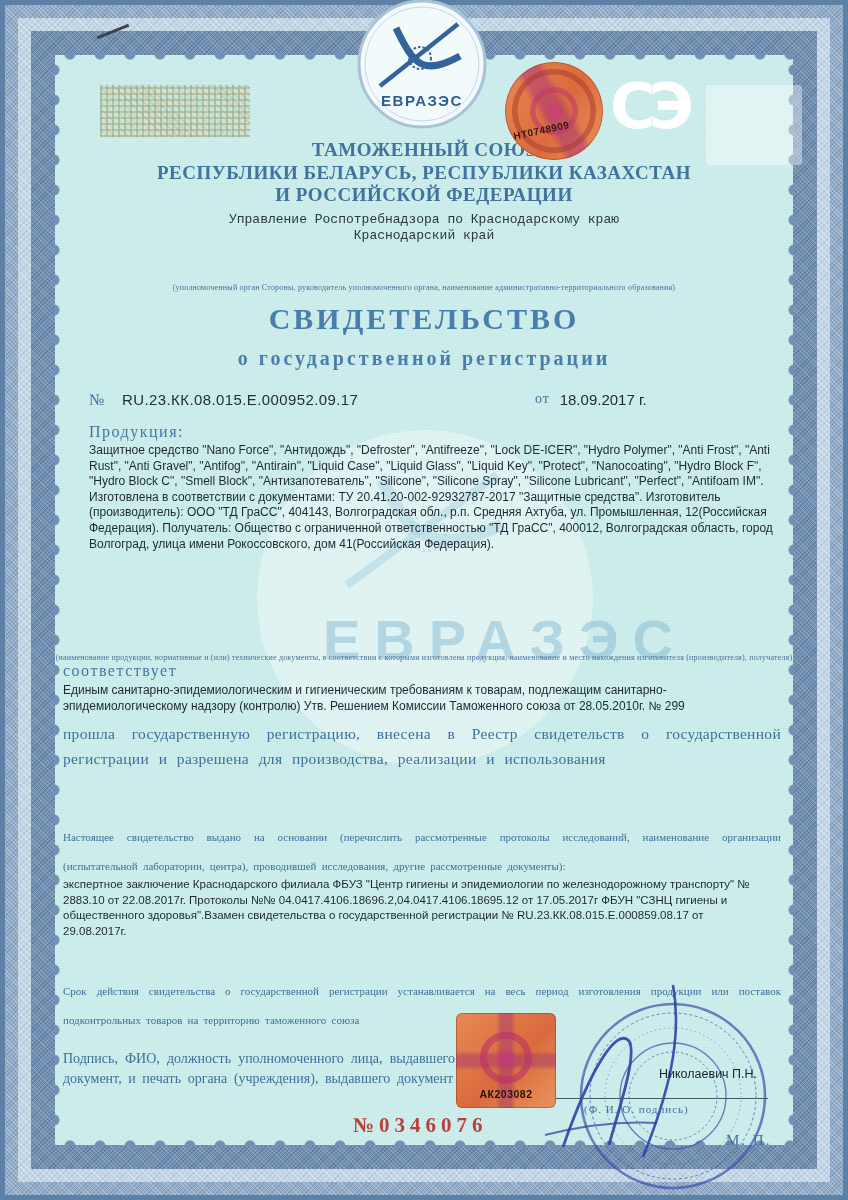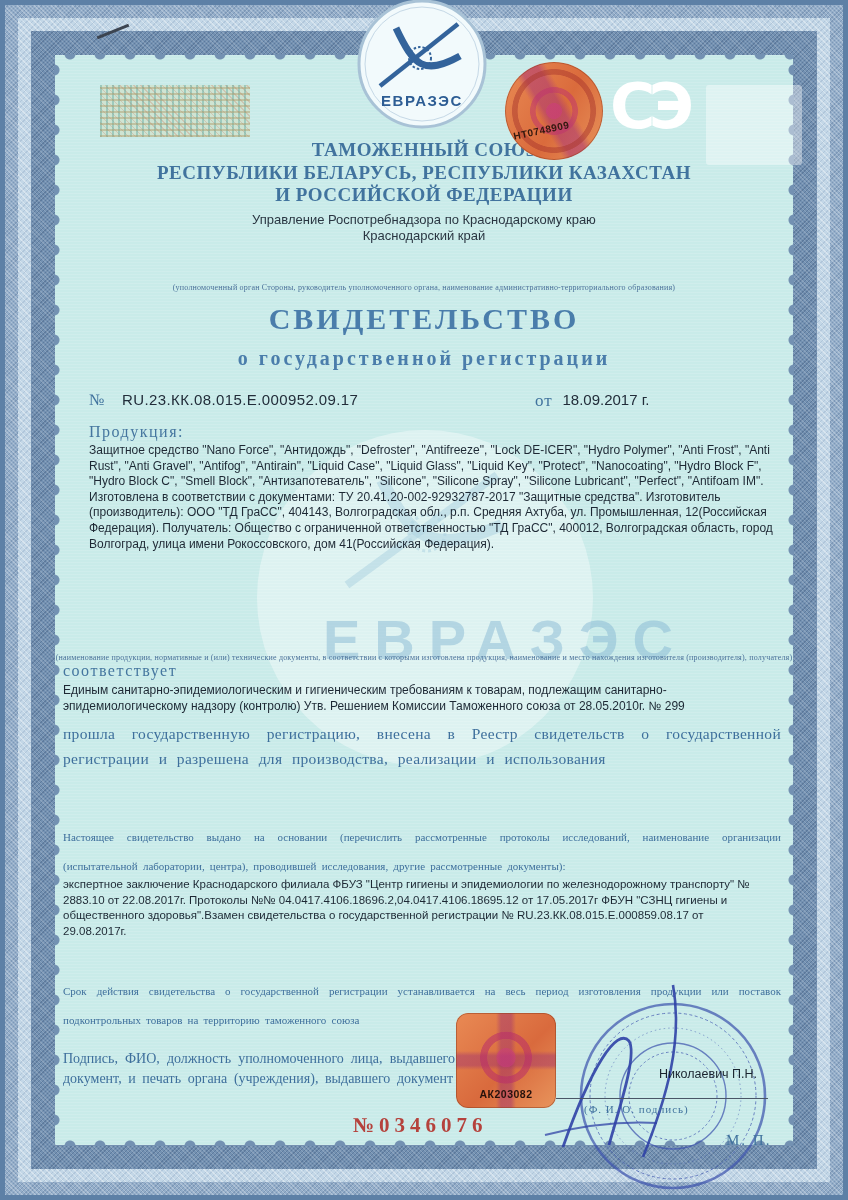--- a/index.html
+++ b/index.html
@@ -24,29 +24,29 @@
   .wave-bottom{left:0;right:0;bottom:-1px;height:9px;
     background:radial-gradient(circle at 50% 100%,#7391b2 0 5px,transparent 6px) repeat-x;background-size:30px 9px;}
   .wave-left{top:0;bottom:0;left:-1px;width:9px;
     background:radial-gradient(circle at 0 50%,#7391b2 0 5px,transparent 6px) repeat-y;background-size:9px 30px;}
   .wave-right{top:0;bottom:0;right:-1px;width:9px;
     background:radial-gradient(circle at 100% 50%,#7391b2 0 5px,transparent 6px) repeat-y;background-size:9px 30px;}
   
   .abs{position:absolute;}
   .ctr{left:0;right:0;text-align:center;}
   .union{top:84px;font-weight:bold;font-size:19px;line-height:22.5px;letter-spacing:.5px;color:#41739e;z-index:3;}
-  .authority{top:157px;font-family:Liberation Sans, sans-serif;font-size:13px;line-height:15.5px;color:#2a3642;z-index:3;}
+  .authority{top:157px;font-family:Liberation Mono, monospace;font-size:13px;line-height:15.5px;color:#2a3642;z-index:3;}
   .tiny-caption{font-size:8px;color:#4a7099;letter-spacing:.2px;z-index:3;}
   .title-main{top:247px;font-weight:bold;font-size:30px;letter-spacing:3px;color:#4a7dab;z-index:3;}
   .title-sub{top:292px;font-weight:bold;font-size:20px;letter-spacing:3px;color:#4a7dab;z-index:3;}
   .numrow{top:336px;left:34px;right:30px;z-index:3;font-size:15px;}
   .num-label{color:#41739e;font-size:16px;}
   .num-value{font-family:"Liberation Sans",sans-serif;color:#222d3a;letter-spacing:.4px;margin-left:14px;}
   .date-wrap{position:absolute;left:446px;top:0;}
-  .date-label{color:#41739e;font-size:17px;vertical-align:top;letter-spacing:1px;}
+  .date-label{color:#41739e;font-size:14px;vertical-align:top;letter-spacing:1px;}
   .date-value{font-family:"Liberation Sans",sans-serif;color:#222d3a;margin-left:6px;}
   .sec-label{font-size:16px;letter-spacing:1.5px;color:#45769f;z-index:3;}
   .body-sans{font-family:"Liberation Sans",sans-serif;font-size:12px;line-height:15.6px;color:#1d2834;z-index:3;}
   .body-serif-just{font-size:15.5px;line-height:25px;color:#3e6f9c;text-align:justify;
     word-spacing:.35em;letter-spacing:.02em;z-index:3;}
   .body-serif-tight{font-size:11px;line-height:29px;color:#3e6f9c;text-align:justify;
     word-spacing:.22em;z-index:3;}
   .form-number{font-weight:bold;font-size:21px;letter-spacing:5px;color:#b5423c;z-index:4;text-align:center;}
   
   .medallion{left:356px;top:0;width:132px;height:136px;z-index:4;}
@@ -71,21 +71,21 @@
     font-size:62px;line-height:62px;color:#ffffff;letter-spacing:-7px;}
   .white-box{left:706px;top:85px;width:96px;height:80px;background:rgba(255,255,255,.4);border-radius:3px;z-index:2;}
   
   .wm-circle{left:202px;top:375px;width:336px;height:336px;border-radius:50%;
     background:rgba(255,255,255,.38);z-index:1;}
   .wm-text{left:130px;top:552px;width:640px;text-align:center;z-index:1;
     font-family:"Liberation Sans",sans-serif;font-weight:bold;font-size:56px;letter-spacing:14px;
     color:rgba(126,178,208,.45);}
   .wm-emblem{left:272px;top:390px;z-index:1;opacity:.5;}
   
-  .holo-square{left:401px;top:958px;width:100px;height:95px;border-radius:12px;z-index:5;
+  .holo-square{left:401px;top:958px;width:100px;height:95px;border-radius:6px;z-index:5;
     background:
       radial-gradient(circle at 50% 47%,rgba(205,60,125,.5) 0 13%,transparent 14%),
       radial-gradient(circle at 50% 47%,transparent 26%,rgba(185,45,105,.55) 27% 36%,transparent 37%),
       linear-gradient(0deg,transparent 40%,rgba(150,40,120,.4) 45% 55%,transparent 60%),
       linear-gradient(90deg,transparent 40%,rgba(150,40,120,.4) 45% 55%,transparent 60%),
       linear-gradient(135deg,#e98a54,#d96a3d 55%,#e8945c);
     box-shadow:0 0 0 1px rgba(140,60,30,.5) inset;}
   .holo-serial-bottom{position:absolute;left:0;right:0;bottom:8px;text-align:center;
     font-family:"Liberation Sans",sans-serif;font-size:10.5px;font-weight:bold;color:#26120c;letter-spacing:.5px;}
   .stamp-svg{left:518px;top:941px;z-index:4;}

